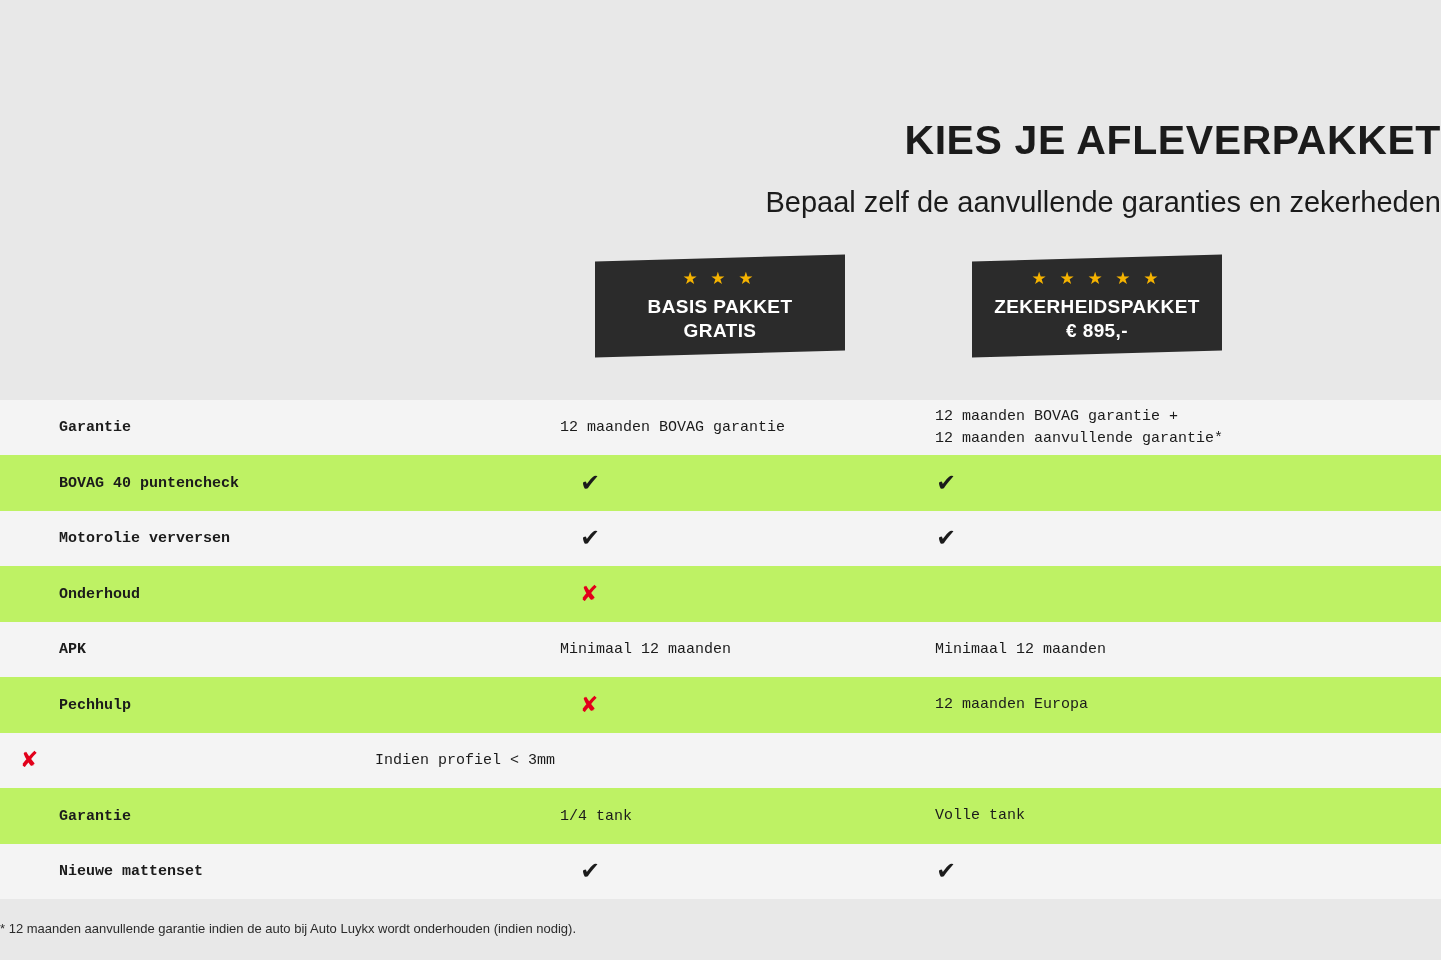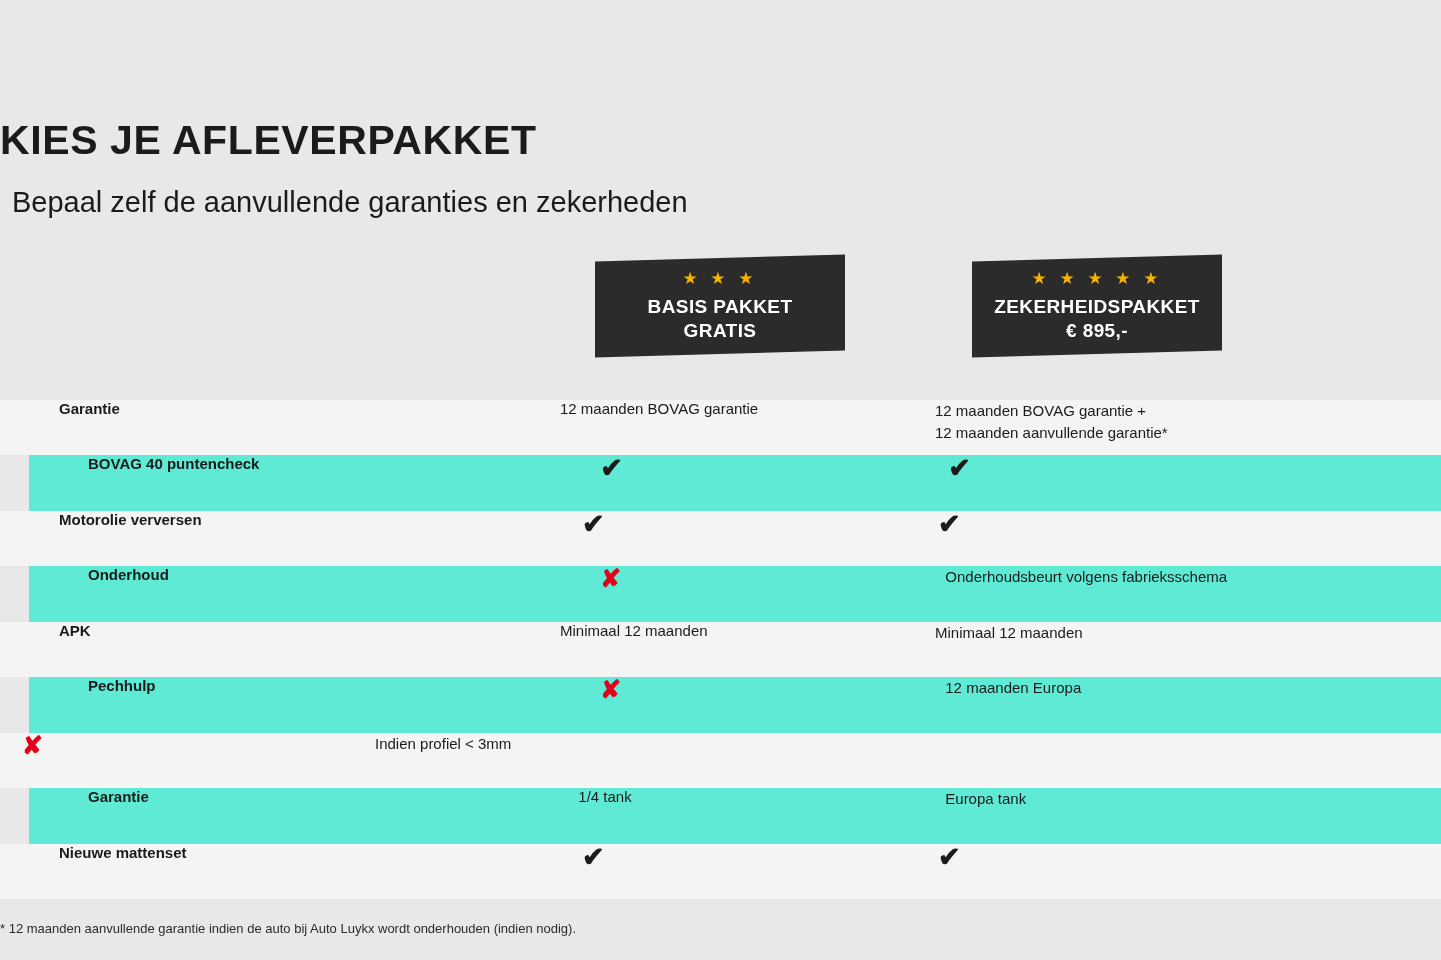--- a/index.html
+++ b/index.html
@@ -15,21 +15,21 @@
     overflow: hidden;
   }
   .page {
     position: relative;
     width: 1441px;
     height: 960px;
     background: #e8e8e8;
   }
   .header {
     padding-top: 118px;
-    text-align: left;
+    text-align: right;
   }
   .title {
     font-size: 41px;
     font-weight: bold;
     letter-spacing: 0.6px;
     color: #1b1b1b;
     margin: 0;
     line-height: 1.1;
   }
   .subtitle {
@@ -90,25 +90,27 @@
     line-height: 1.25;
   }
 
   
   .table {
     margin-top: 12px;
     width: 1441px;
   }
   .row {
     display: flex;
+    align-items: center;
     height: 55.5px;
     box-sizing: border-box;
+    font-family: Liberation Mono, monospace;
   }
   .row.light { background: #f4f4f4; }
-  .row.dark  { background: #5eead4; margin-left: 29px; }
+  .row.dark  { background: #bef264; }
 
   .cell-feature {
     width: 560px;
     padding-left: 59px;
     box-sizing: border-box;
     font-size: 15px;
     font-weight: bold;
     color: #1b1b1b;
   }
   .cell-basis {
@@ -209,23 +211,20 @@
       <div class="cell-zeker">
         <span class="mark-check">✔</span>
       </div>
     </div>
 
     <div class="row dark">
       <div class="cell-feature">Onderhoud</div>
       <div class="cell-basis">
         <span class="mark-cross">✘</span>
       </div>
-      <div class="cell-zeker">
-        <span class="txt">Onderhoudsbeurt volgens fabrieksschema</span>
-      </div>
     </div>
 
     <div class="row light">
       <div class="cell-feature">APK</div>
       <div class="cell-basis">
         <span class="txt">Minimaal 12 maanden</span>
       </div>
       <div class="cell-zeker">
         <span class="txt">Minimaal 12 maanden</span>
       </div>
@@ -249,21 +248,21 @@
         <span class="txt">Indien profiel &lt; 3mm</span>
       </div>
     </div>
 
     <div class="row dark">
       <div class="cell-feature">Garantie</div>
       <div class="cell-basis">
         <span class="txt">1/4 tank</span>
       </div>
       <div class="cell-zeker">
-        <span class="txt">Europa tank</span>
+        <span class="txt">Volle tank</span>
       </div>
     </div>
 
     <div class="row light">
       <div class="cell-feature">Nieuwe mattenset</div>
       <div class="cell-basis">
         <span class="mark-check">✔</span>
       </div>
       <div class="cell-zeker">
         <span class="mark-check">✔</span>

